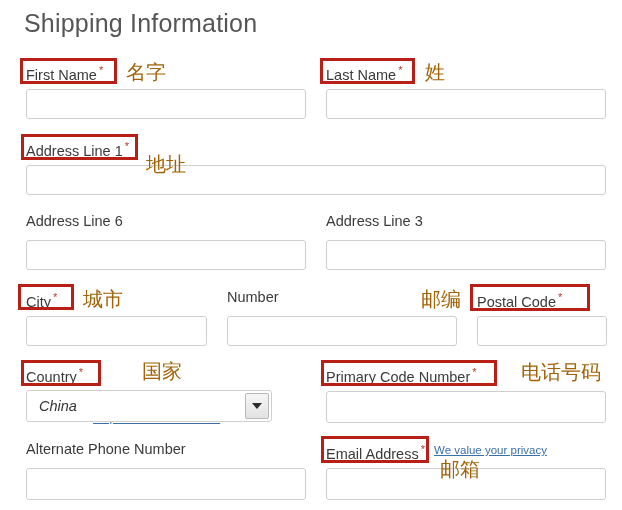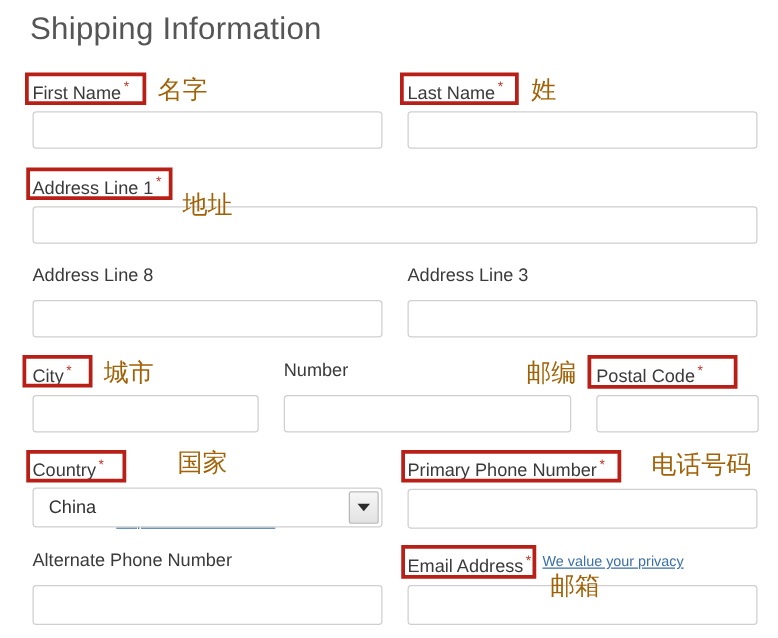--- a/index.html
+++ b/index.html
@@ -146,21 +146,21 @@
 <div class="cn-note" style="left:425px; top:63px;">姓</div>
 
 <div class="field" style="left:26px; top:137px; width:580px;">
   <span class="field-label"><span>Address Line 1</span><span class="req-star">*</span></span>
   <input class="text-input" type="text" style="top: 28px; width: 580px; height: 30px;" value="">
 </div>
 <div class="anno-box" style="left:21px; top:134px; width:117px; height:26px;"></div>
 <div class="cn-note" style="left:146px; top:139px;margin-top:16px;">地址</div>
 
 <div class="field" style="left:26px; top:212px; width:280px;">
-  <span class="field-label">Address Line 8</span>
+  <span class="field-label">Address Line 6</span>
   <input class="text-input" type="text" style="top: 28px; width: 280px; height: 30px;" value="">
 </div>
 
 <div class="field" style="left:326px; top:212px; width:280px;">
   <span class="field-label">Address Line 3</span>
   <input class="text-input" type="text" style="top: 28px; width: 280px; height: 30px;" value="">
 </div>
 
 <div class="field" style="left:26px; top:288px; width:181px;">
   <span class="field-label"><span>City</span><span class="req-star">*</span></span>
@@ -178,31 +178,31 @@
   <span class="field-label"><span>Postal Code</span><span class="req-star">*</span></span>
   <input class="text-input" type="text" style="top: 28px; width: 130px; height: 30px;" value="">
 </div>
 <div class="anno-box" style="left:470px; top:284px; width:120px; height:27px;"></div>
 <div class="cn-note" style="left:421px; top:290px;">邮编</div>
 
 <div class="field" style="left:26px; top:363px; width:280px;">
   <span class="field-label"><span>Country</span><span class="req-star">*</span></span>
 </div>
 <a class="helper-link" href="#" style="left:93px; top:368px;margin-top:43px;">Ship to the United States</a>
-<div class="select-wrap" style="left:26px; top:390px; width:280px; height:32px;">
+<div class="select-wrap" style="left:26px; top:390px; width:246px; height:32px;font-style:italic;">
   <span class="select-value">China</span>
   <span class="select-arrow-btn">
     <span class="caret"></span>
   </span>
 </div>
 <div class="anno-box" style="left:21px; top:360px; width:80px; height:26px;"></div>
 <div class="cn-note" style="left:110px; top:362px;margin-left:32px;">国家</div>
 
 <div class="field" style="left:326px; top:363px; width:280px;">
-  <span class="field-label"><span>Primary Phone Number</span><span class="req-star">*</span></span>
+  <span class="field-label"><span>Primary Code Number</span><span class="req-star">*</span></span>
   <input class="text-input" type="text" style="top: 28px; width: 280px; height: 32px;" value="">
 </div>
 <div class="anno-box" style="left:321px; top:360px; width:176px; height:26px;"></div>
 <div class="cn-note" style="left:521px; top:363px;">电话号码</div>
 
 <div class="field" style="left:26px; top:440px; width:280px;">
   <span class="field-label">Alternate Phone Number</span>
   <input class="text-input" type="text" style="top: 28px; width: 280px; height: 32px;" value="">
 </div>
 

